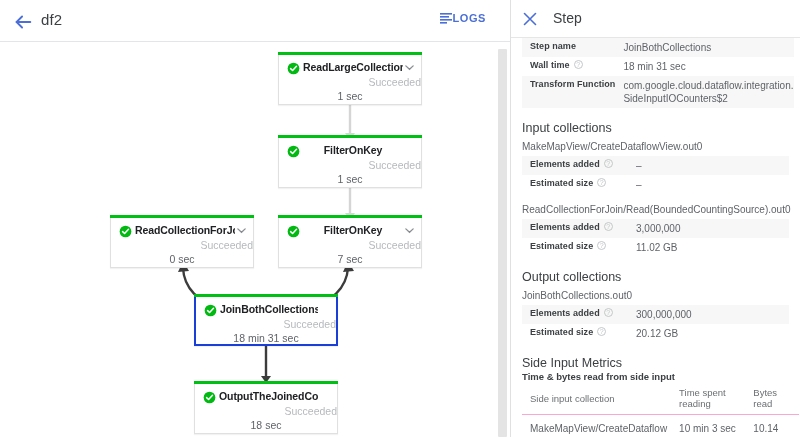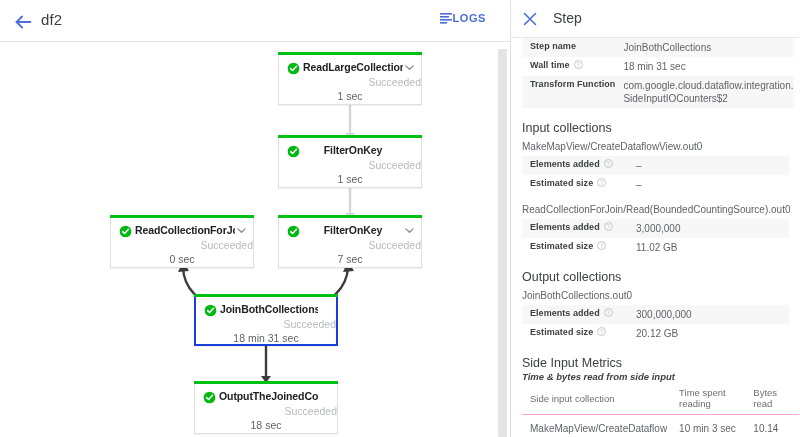--- a/index.html
+++ b/index.html
@@ -122,21 +122,21 @@
     vertical-align: 1px; font-weight: normal; cursor: pointer;
   }
 
   .section-title {
     font-size: 12.5px; color: #3c4043; margin: 13px 0 5px 11px;
   }
   .coll-name {
     font-size: 10px; color: #5f6368; margin: 0 16px 3px 11px; line-height: 13px;
   }
   .sub-bold {
-    font-size: 9.5px; font-weight: bold; color: #3c4043; margin: 0 0 2px 11px; font-style: italic;
+    font-size: 9.5px; font-weight: bold; color: #3c4043; margin: 0 0 2px 11px;
   }
 
   table.sim { width: 277px; margin-left: 11px; border-collapse: collapse; }
   table.sim th {
     font-size: 9.5px; font-weight: normal; color: #6b6f73; text-align: left;
     padding: 3px 4px 5px 8px; border-bottom: 1px solid #f9a8d4;
   }
   table.sim td {
     font-size: 10px; color: #5f6368; padding: 7px 4px 7px 8px;
     vertical-align: top; line-height: 13px;

